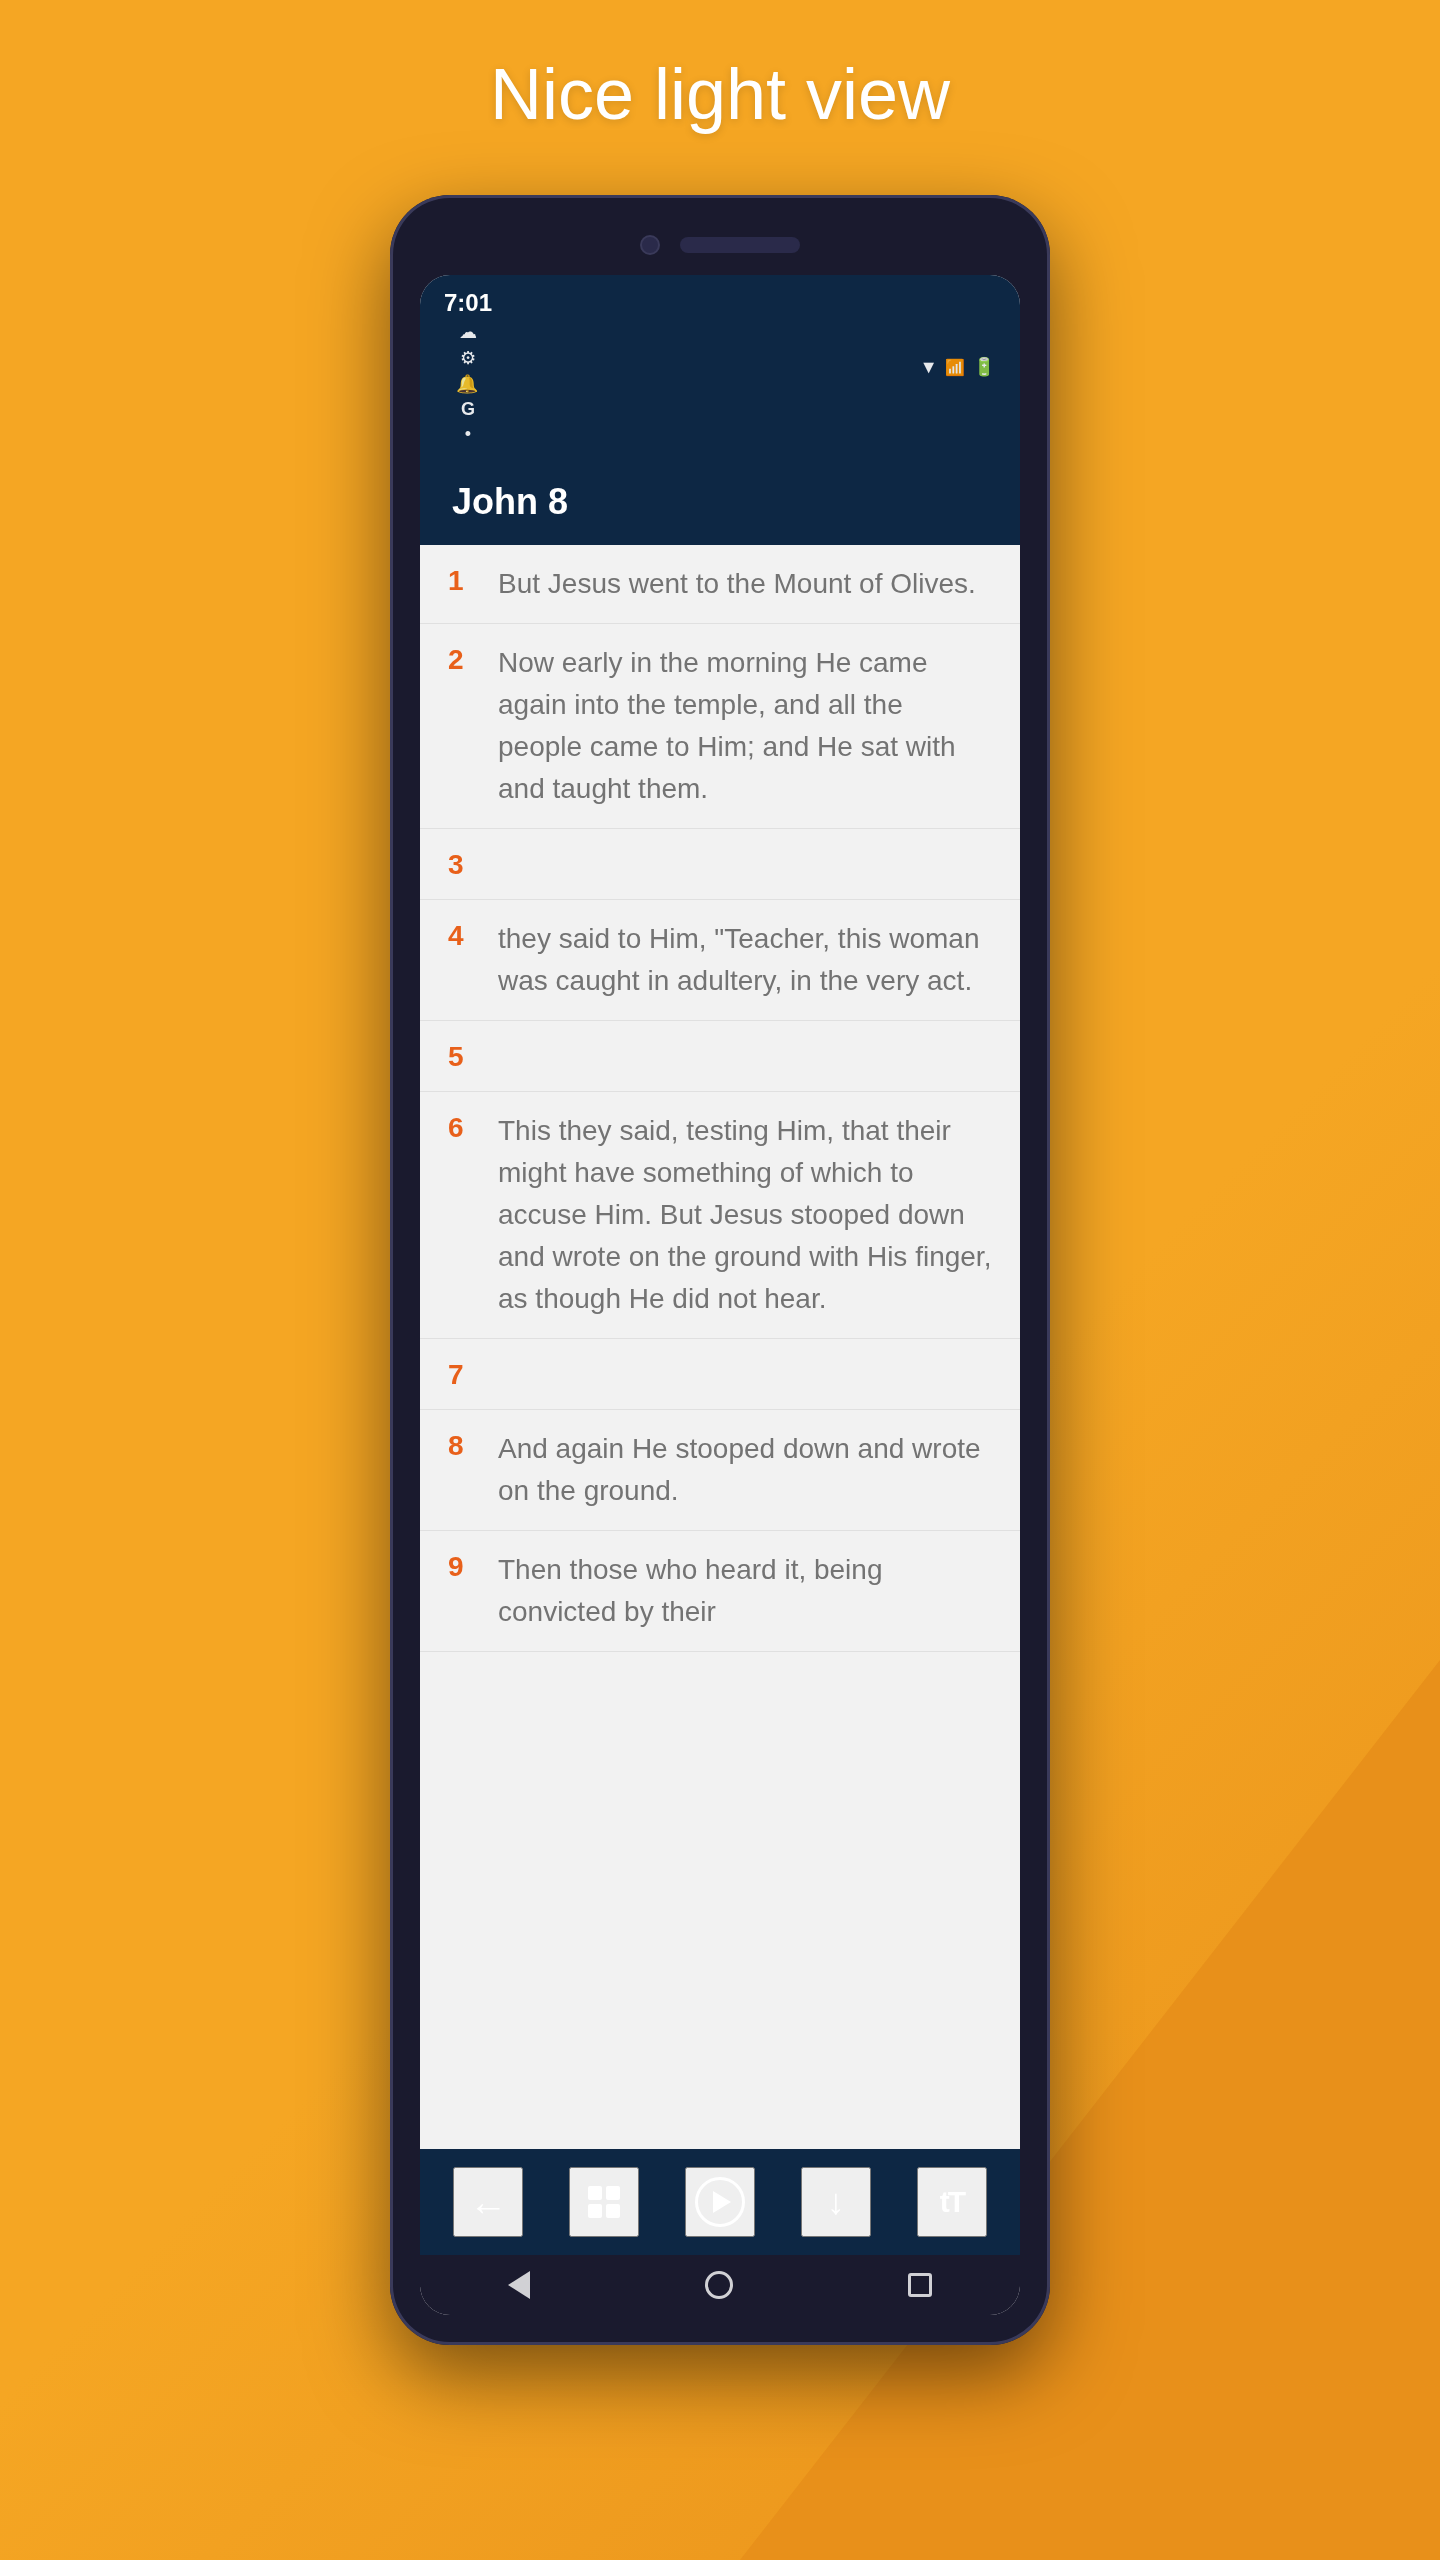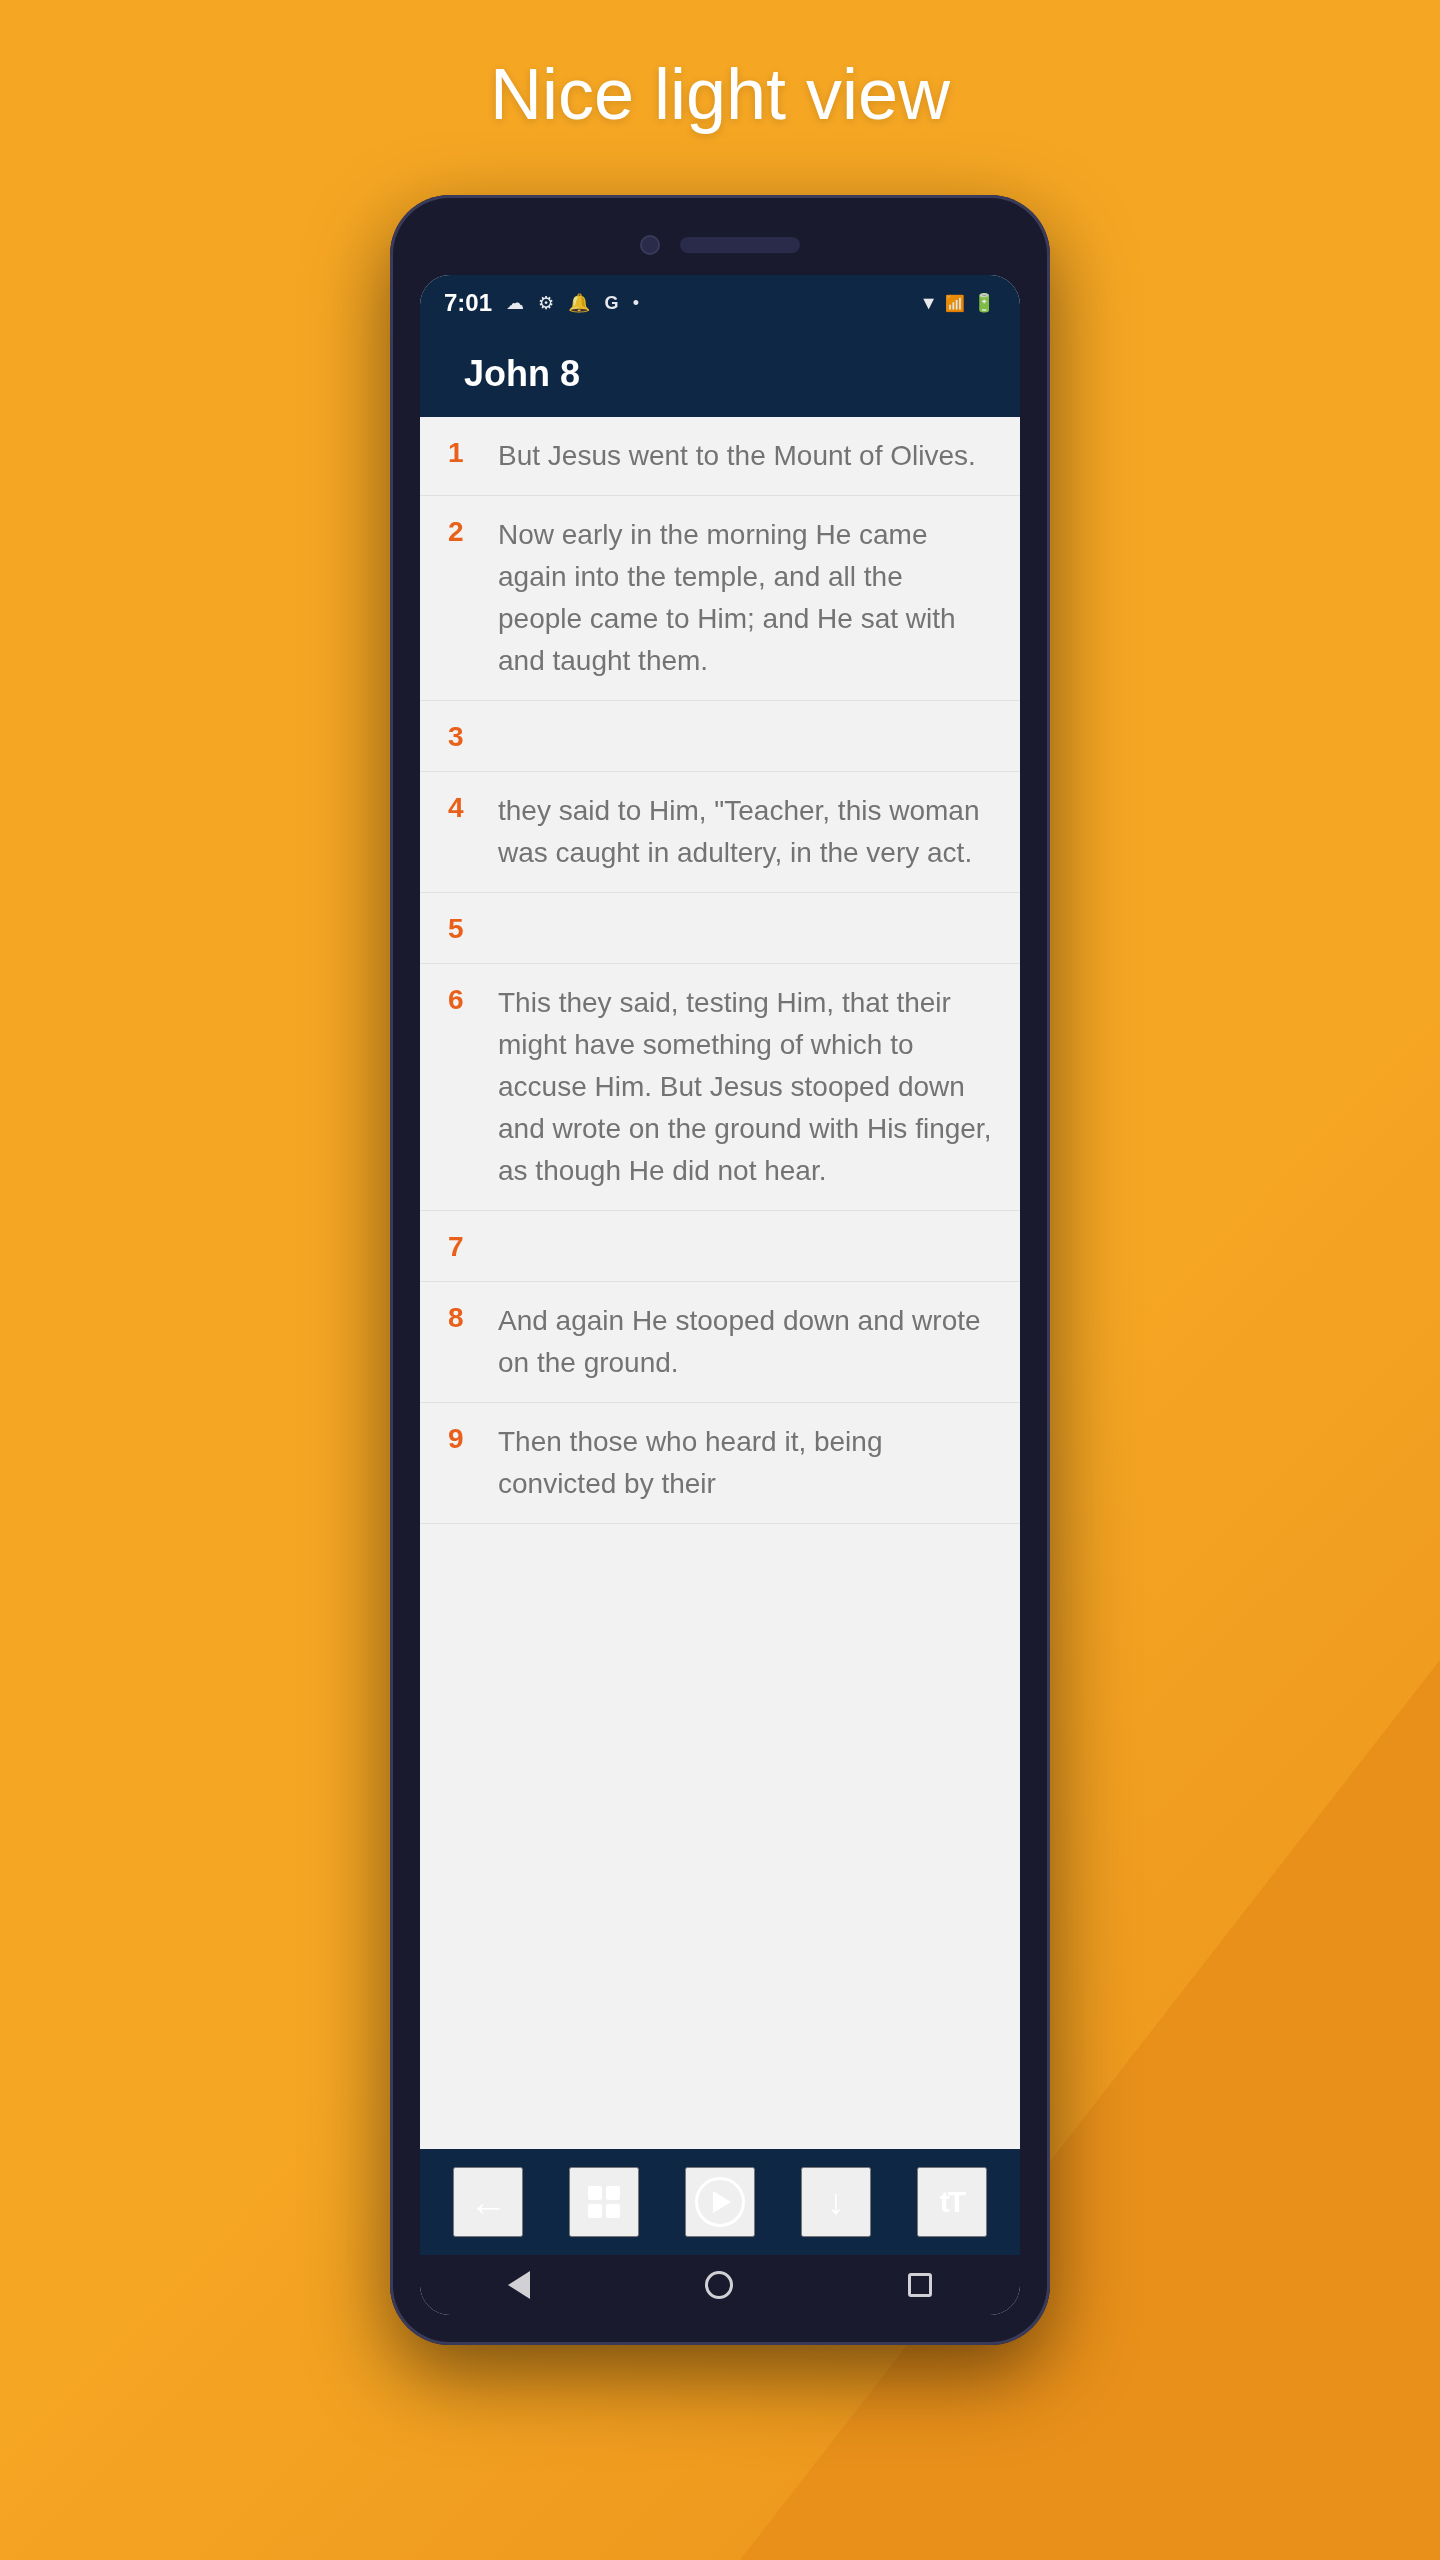--- a/index.html
+++ b/index.html
@@ -96,21 +96,22 @@
       display: flex;
       align-items: center;
       justify-content: space-between;
       font-size: 22px;
       flex-shrink: 0;
     }
 
     .status-left {
       display: flex;
       align-items: center;
-      gap: 14px;
+      gap: 4px;
+      flex-direction: column;
     }
 
     .status-time {
       font-weight: bold;
       font-size: 24px;
     }
 
     .status-icon {
       font-size: 18px;
       opacity: 0.9;
@@ -119,21 +120,21 @@
     .status-right {
       display: flex;
       align-items: center;
       gap: 8px;
     }
 
     
     .app-titlebar {
       background: #0d2744;
       color: white;
-      padding: 22px 44px;
+      padding: 22px 32px;
       font-size: 36px;
       font-weight: bold;
       flex-shrink: 0;
     }
 
     
     .content-area {
       flex: 1;
       background: #f2f2f2;
       overflow: hidden;

